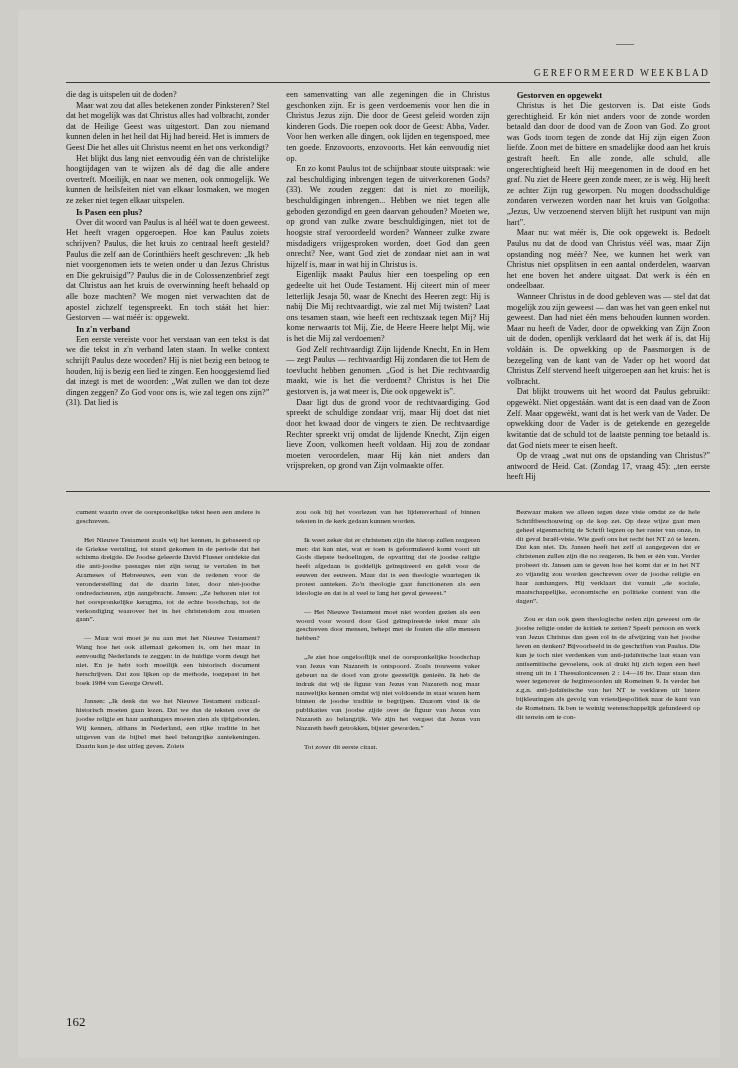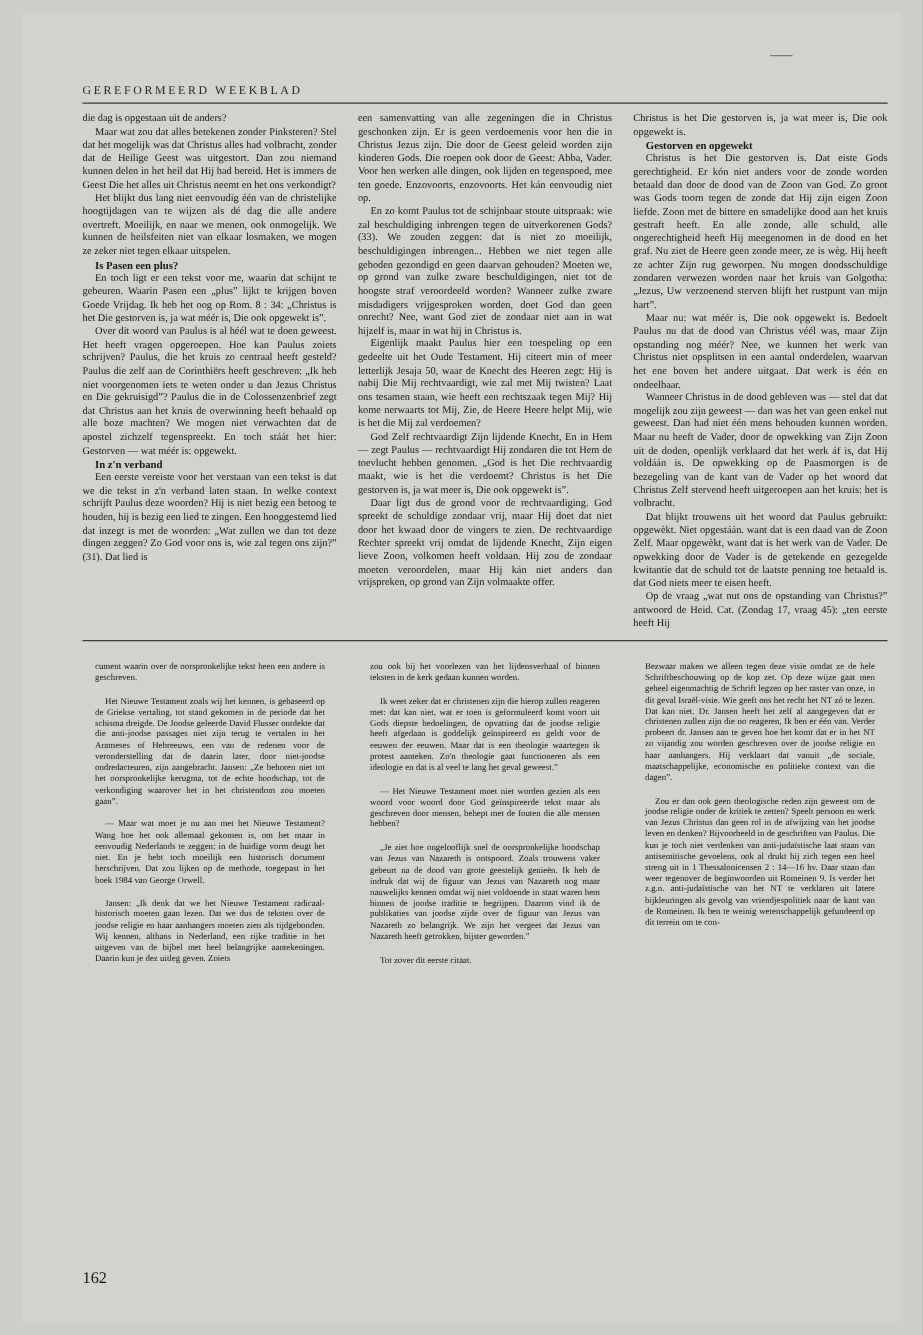--- a/index.html
+++ b/index.html
@@ -26,21 +26,21 @@
     background: #d4d2cd;
     box-shadow: none;
   }
   .content {
     position: absolute;
     left: 48px;
     top: 58px;
     width: 644px;
   }
   .running-head {
-    text-align: left;
+    text-align: right;
     font-size: 9.5px;
     letter-spacing: 2.1px;
     font-family: "Liberation Serif", serif;
     color: #222;
     margin-bottom: 4px;
   }
   .rule {
     border-top: 1px solid #3a3a3a;
     margin: 4px 0 7px 0;
   }
@@ -120,40 +120,38 @@
   <div class="sheet">
     <div class="top-tick"></div>
     <div class="content">
 
       <div class="running-head">GEREFORMEERD WEEKBLAD</div>
       <div class="rule"></div>
 
       <div class="cols-top">
 
         <div class="col">
-          <p class="noindent">die dag is opgestaan uit de anders?</p>
+          <p class="noindent">die dag is uitspelen uit de doden?</p>
           <p>Maar wat zou dat alles betekenen zonder Pinksteren? Stel dat het mogelijk was dat Christus alles had volbracht, zonder dat de Heilige Geest was uitgestort. Dan zou niemand kunnen delen in het heil dat Hij had bereid. Het is immers de Geest Die het alles uit Christus neemt en het ons verkondigt?</p>
           <p>Het blijkt dus lang niet eenvoudig één van de christelijke hoogtijdagen van te wijzen als dé dag die alle andere overtreft. Moeilijk, en naar we menen, ook onmogelijk. We kunnen de heilsfeiten niet van elkaar losmaken, we mogen ze zeker niet tegen elkaar uitspelen.</p>
           <p class="sub">Is Pasen een plus?</p>
-          <p>En toch ligt er een tekst voor me, waarin dat schijnt te gebeuren. Waarin Pasen een „plus” lijkt te krijgen boven Goede Vrijdag. Ik heb het oog op Rom. 8 : 34: „Christus is het Die gestorven is, ja wat méér is, Die ook opgewekt is”.</p>
           <p>Over dit woord van Paulus is al héél wat te doen geweest. Het heeft vragen opgeroepen. Hoe kan Paulus zoiets schrijven? Paulus, die het kruis zo centraal heeft gesteld? Paulus die zelf aan de Corinthiërs heeft geschreven: „Ik heb niet voorgenomen iets te weten onder u dan Jezus Christus en Die gekruisigd”? Paulus die in de Colossenzenbrief zegt dat Christus aan het kruis de overwinning heeft behaald op alle boze machten? We mogen niet verwachten dat de apostel zichzelf tegenspreekt. En toch stáát het hier: Gestorven — wat méér is: opgewekt.</p>
           <p class="sub">In z'n verband</p>
           <p>Een eerste vereiste voor het verstaan van een tekst is dat we die tekst in z'n verband laten staan. In welke context schrijft Paulus deze woorden? Hij is niet bezig een betoog te houden, hij is bezig een lied te zingen. Een hooggestemd lied dat inzegt is met de woorden: „Wat zullen we dan tot deze dingen zeggen? Zo God voor ons is, wie zal tegen ons zijn?” (31). Dat lied is</p>
         </div>
 
         <div class="col">
           <p class="noindent">een samenvatting van alle zegeningen die in Christus geschonken zijn. Er is geen verdoemenis voor hen die in Christus Jezus zijn. Die door de Geest geleid worden zijn kinderen Gods. Die roepen ook door de Geest: Abba, Vader. Voor hen werken alle dingen, ook lijden en tegenspoed, mee ten goede. Enzovoorts, enzovoorts. Het kán eenvoudig niet op.</p>
           <p>En zo komt Paulus tot de schijnbaar stoute uitspraak: wie zal beschuldiging inbrengen tegen de uitverkorenen Gods? (33). We zouden zeggen: dat is niet zo moeilijk, beschuldigingen inbrengen... Hebben we niet tegen alle geboden gezondigd en geen daarvan gehouden? Moeten we, op grond van zulke zware beschuldigingen, niet tot de hoogste straf veroordeeld worden? Wanneer zulke zware misdadigers vrijgesproken worden, doet God dan geen onrecht? Nee, want God ziet de zondaar niet aan in wat hijzelf is, maar in wat hij in Christus is.</p>
           <p>Eigenlijk maakt Paulus hier een toespeling op een gedeelte uit het Oude Testament. Hij citeert min of meer letterlijk Jesaja 50, waar de Knecht des Heeren zegt: Hij is nabij Die Mij rechtvaardigt, wie zal met Mij twisten? Laat ons tesamen staan, wie heeft een rechtszaak tegen Mij? Hij kome nerwaarts tot Mij, Zie, de Heere Heere helpt Mij, wie is het die Mij zal verdoemen?</p>
           <p>God Zelf rechtvaardigt Zijn lijdende Knecht, En in Hem — zegt Paulus — rechtvaardigt Hij zondaren die tot Hem de toevlucht hebben genomen. „God is het Die rechtvaardig maakt, wie is het die verdoemt? Christus is het Die gestorven is, ja wat meer is, Die ook opgewekt is”.</p>
           <p>Daar ligt dus de grond voor de rechtvaardiging. God spreekt de schuldige zondaar vrij, maar Hij doet dat niet door het kwaad door de vingers te zien. De rechtvaardige Rechter spreekt vrij omdat de lijdende Knecht, Zijn eigen lieve Zoon, volkomen heeft voldaan. Hij zou de zondaar moeten veroordelen, maar Hij kán niet anders dan vrijspreken, op grond van Zijn volmaakte offer.</p>
         </div>
 
         <div class="col">
-          <p class="noindent">Christus is het Die gestorven is, ja wat meer is, Die ook opgewekt is.</p>
           <p class="sub">Gestorven en opgewekt</p>
           <p>Christus is het Die gestorven is. Dat eiste Gods gerechtigheid. Er kón niet anders voor de zonde worden betaald dan door de dood van de Zoon van God. Zo groot was Gods toorn tegen de zonde dat Hij zijn eigen Zoon liefde. Zoon met de bittere en smadelijke dood aan het kruis gestraft heeft. En alle zonde, alle schuld, alle ongerechtigheid heeft Hij meegenomen in de dood en het graf. Nu ziet de Heere geen zonde meer, ze is wèg. Hij heeft ze achter Zijn rug geworpen. Nu mogen doodsschuldige zondaren verwezen worden naar het kruis van Golgotha: „Jezus, Uw verzoenend sterven blijft het rustpunt van mijn hart”.</p>
           <p>Maar nu: wat méér is, Die ook opgewekt is. Bedoelt Paulus nu dat de dood van Christus véél was, maar Zijn opstanding nog méér? Nee, we kunnen het werk van Christus niet opsplitsen in een aantal onderdelen, waarvan het ene boven het andere uitgaat. Dat werk is één en ondeelbaar.</p>
           <p>Wanneer Christus in de dood gebleven was — stel dat dat mogelijk zou zijn geweest — dan was het van geen enkel nut geweest. Dan had niet één mens behouden kunnen worden. Maar nu heeft de Vader, door de opwekking van Zijn Zoon uit de doden, openlijk verklaard dat het werk áf is, dat Hij voldáán is. De opwekking op de Paasmorgen is de bezegeling van de kant van de Vader op het woord dat Christus Zelf stervend heeft uitgeroepen aan het kruis: het is volbracht.</p>
           <p>Dat blijkt trouwens uit het woord dat Paulus gebruikt: opgewèkt. Niet opgestáán. want dat is een daad van de Zoon Zelf. Maar opgewèkt, want dat is het werk van de Vader. De opwekking door de Vader is de getekende en gezegelde kwitantie dat de schuld tot de laatste penning toe betaald is. dat God niets meer te eisen heeft.</p>
           <p>Op de vraag „wat nut ons de opstanding van Christus?” antwoord de Heid. Cat. (Zondag 17, vraag 45): „ten eerste heeft Hij</p>
         </div>
 
       </div>
 

